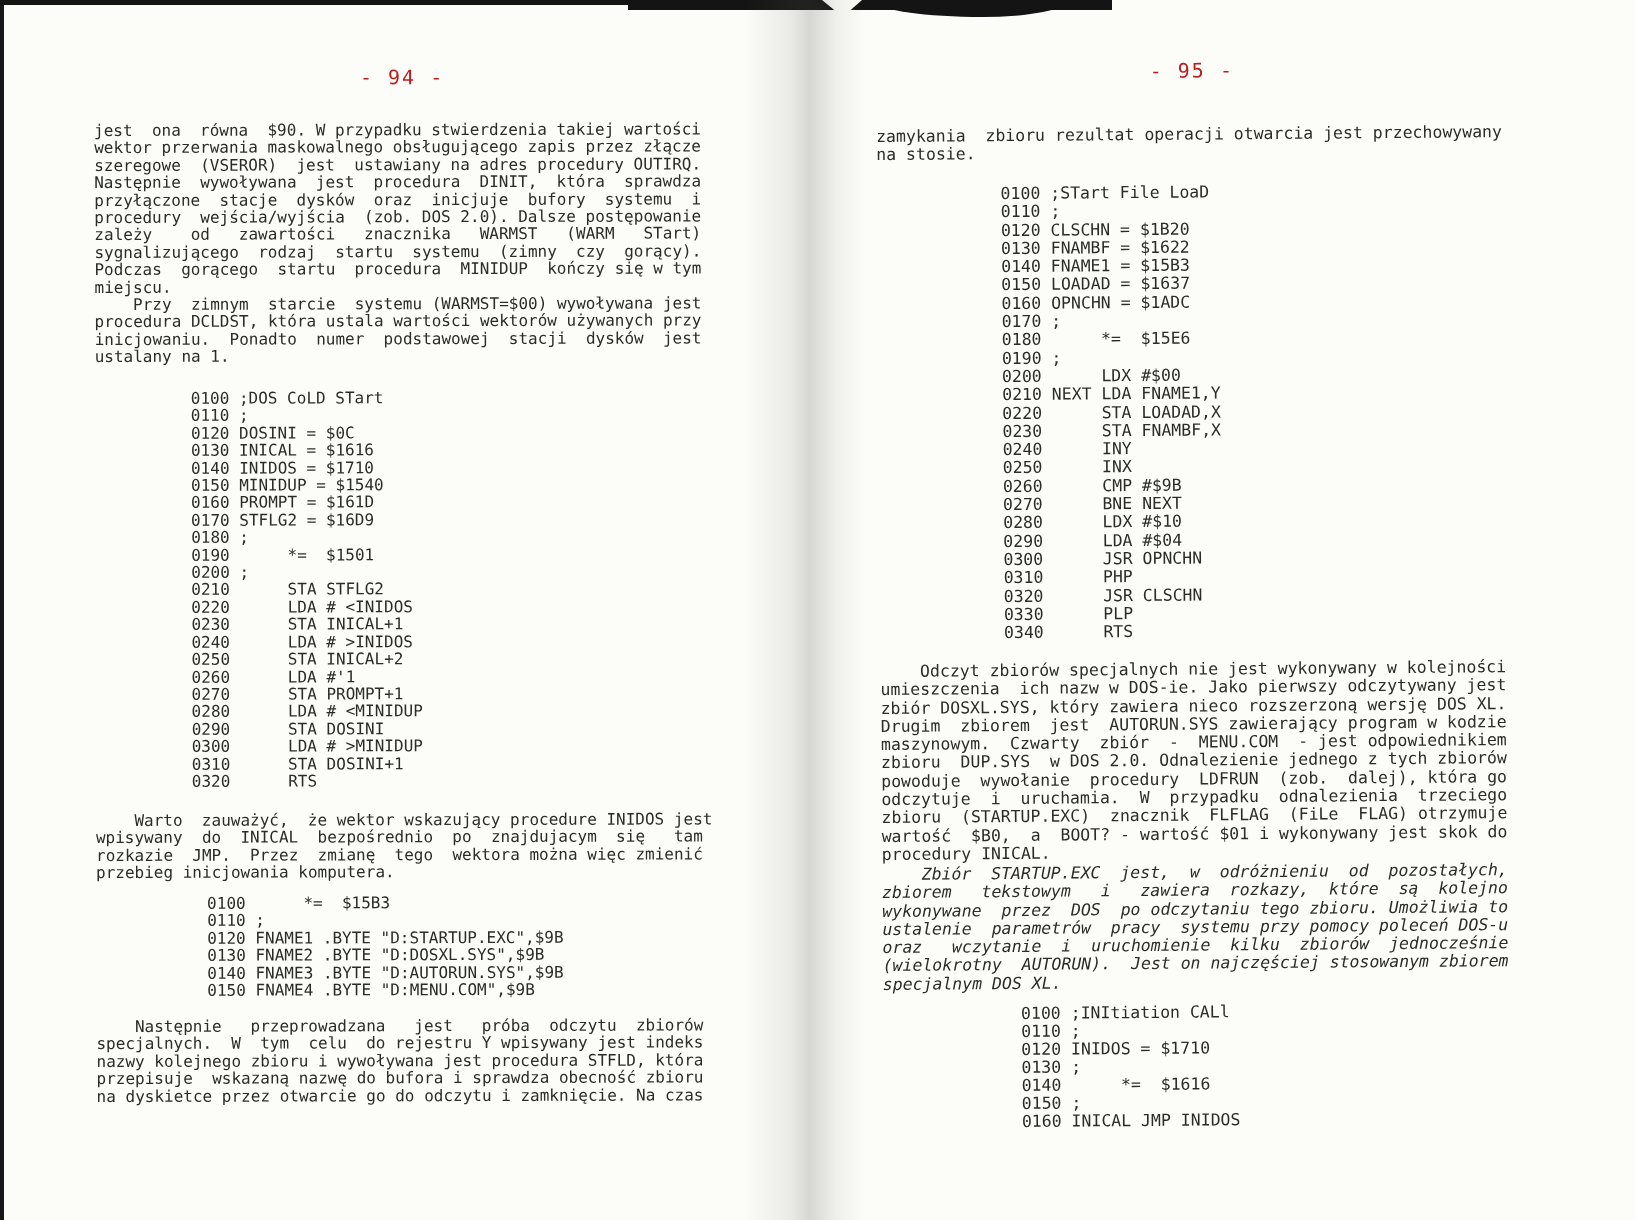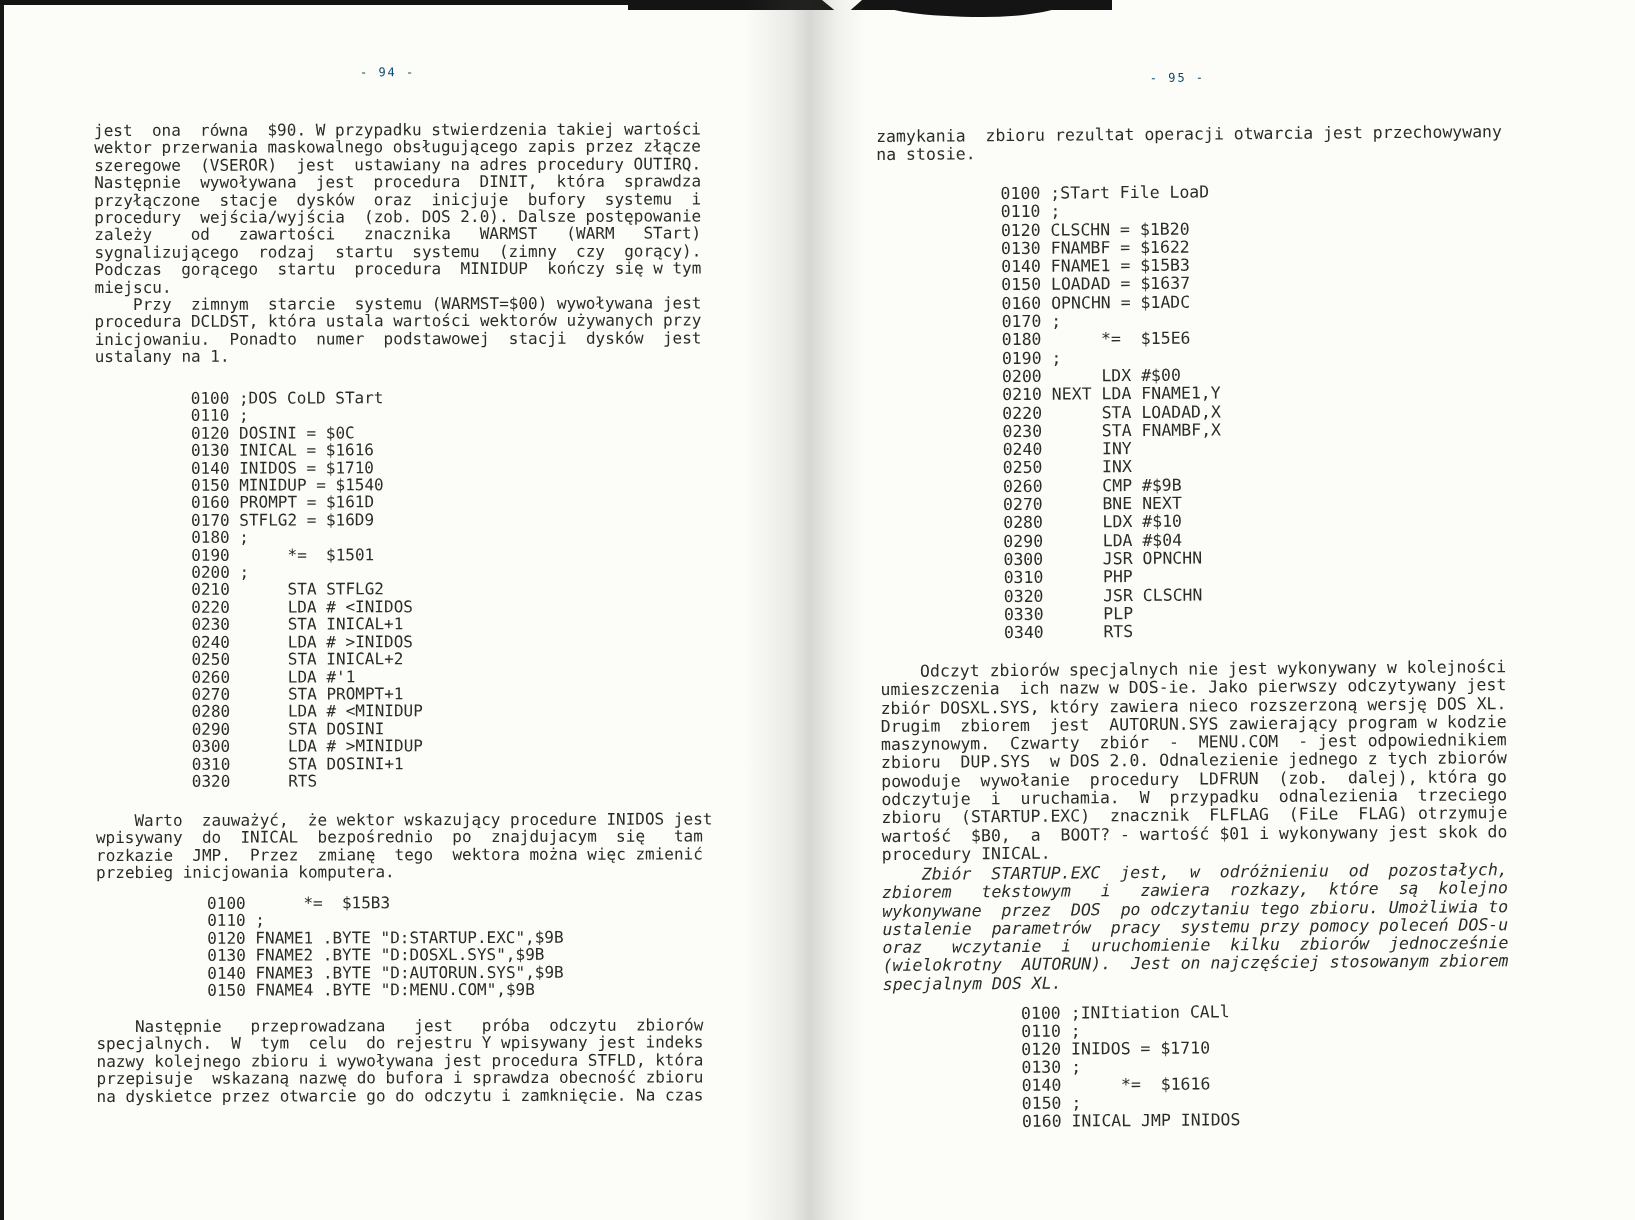--- a/index.html
+++ b/index.html
@@ -14,21 +14,21 @@
   .edge-top{position:absolute;left:0;top:0;width:1112px;height:5px;background:#141414;}
   .edge-top-thick{position:absolute;left:628px;top:0;width:484px;height:10px;background:#141414;}
   .edge-top-dip{position:absolute;left:878px;top:0;width:190px;height:17px;background:#141414;border-bottom-left-radius:55% 90%;border-bottom-right-radius:45% 100%;}
   .spine-notch{position:absolute;left:822px;top:0;width:40px;height:17px;background:#fcfcf9;clip-path:polygon(0 0,100% 0,52% 100%);}
   .spine-shadow{position:absolute;left:744px;top:0;width:122px;height:1220px;
     background:linear-gradient(90deg, rgba(110,110,100,0) 0%, rgba(110,110,100,0.13) 38%, rgba(80,80,72,0.22) 54%, rgba(110,110,100,0.09) 76%, rgba(110,110,100,0) 100%);}
   .page{position:absolute;left:0;top:0;width:1635px;height:1220px;}
   .page-left{transform:rotate(-0.15deg);transform-origin:100px 100px;}
   .page-right{transform:rotate(-0.45deg);transform-origin:880px 120px;}
   .block{position:absolute;white-space:pre;}
-  .pagenum{position:absolute;font-size:12px;letter-spacing:2px;color:#0c4a6e;}
+  .pagenum{position:absolute;font-size:20px;letter-spacing:2px;color:#b91c1c;}
   .pg-l .line{font-size:16px;line-height:17.4px;}
   .pg-r .line{font-size:16.5px;line-height:18.3px;}
   .pg-r.tight .line{line-height:18px;}
   .line{white-space:pre;}
   .italic .line{font-style:italic;}
 </style>
 </head>
 <body>
 
 <div class="spread">
@@ -48,21 +48,21 @@
     <div class="block pg-l" style="left:190px;top:390px;"><div class="line">0100 ;DOS CoLD STart</div><div class="line">0110 ;</div><div class="line">0120 DOSINI = $0C</div><div class="line">0130 INICAL = $1616</div><div class="line">0140 INIDOS = $1710</div><div class="line">0150 MINIDUP = $1540</div><div class="line">0160 PROMPT = $161D</div><div class="line">0170 STFLG2 = $16D9</div><div class="line">0180 ;</div><div class="line">0190      *=  $1501</div><div class="line">0200 ;</div><div class="line">0210      STA STFLG2</div><div class="line">0220      LDA # &lt;INIDOS</div><div class="line">0230      STA INICAL+1</div><div class="line">0240      LDA # &gt;INIDOS</div><div class="line">0250      STA INICAL+2</div><div class="line">0260      LDA #'1</div><div class="line">0270      STA PROMPT+1</div><div class="line">0280      LDA # &lt;MINIDUP</div><div class="line">0290      STA DOSINI</div><div class="line">0300      LDA # &gt;MINIDUP</div><div class="line">0310      STA DOSINI+1</div><div class="line">0320      RTS</div></div>
 
     <div class="block pg-l" style="left:94px;top:812px;"><div class="line">    Warto  zauważyć,  że wektor wskazujący procedure INIDOS jest</div><div class="line">wpisywany  do  INICAL  bezpośrednio  po  znajdujacym  się   tam</div><div class="line">rozkazie  JMP.  Przez  zmianę  tego  wektora można więc zmienić</div><div class="line">przebieg inicjowania komputera.</div></div>
 
     <div class="block pg-l" style="left:205px;top:895px;"><div class="line">0100      *=  $15B3</div><div class="line">0110 ;</div><div class="line">0120 FNAME1 .BYTE "D:STARTUP.EXC",$9B</div><div class="line">0130 FNAME2 .BYTE "D:DOSXL.SYS",$9B</div><div class="line">0140 FNAME3 .BYTE "D:AUTORUN.SYS",$9B</div><div class="line">0150 FNAME4 .BYTE "D:MENU.COM",$9B</div></div>
 
     <div class="block pg-l" style="left:94px;top:1018px;"><div class="line">    Następnie   przeprowadzana   jest   próba  odczytu  zbiorów</div><div class="line">specjalnych.  W  tym  celu  do rejestru Y wpisywany jest indeks</div><div class="line">nazwy kolejnego zbioru i wywoływana jest procedura STFLD, która</div><div class="line">przepisuje  wskazaną nazwę do bufora i sprawdza obecność zbioru</div><div class="line">na dyskietce przez otwarcie go do odczytu i zamknięcie. Na czas</div></div>
   </div>
 
   <div class="page page-right">
-    <div class="pagenum" style="left:1150px;top:73px;">- 95 -</div>
+    <div class="pagenum" style="left:1150px;top:61px;">- 95 -</div>
 
     <div class="block pg-r" style="left:876px;top:128px;"><div class="line">zamykania  zbioru rezultat operacji otwarcia jest przechowywany</div><div class="line">na stosie.</div></div>
 
     <div class="block pg-r" style="left:1000px;top:186px;"><div class="line">0100 ;STart File LoaD</div><div class="line">0110 ;</div><div class="line">0120 CLSCHN = $1B20</div><div class="line">0130 FNAMBF = $1622</div><div class="line">0140 FNAME1 = $15B3</div><div class="line">0150 LOADAD = $1637</div><div class="line">0160 OPNCHN = $1ADC</div><div class="line">0170 ;</div><div class="line">0180      *=  $15E6</div><div class="line">0190 ;</div><div class="line">0200      LDX #$00</div><div class="line">0210 NEXT LDA FNAME1,Y</div><div class="line">0220      STA LOADAD,X</div><div class="line">0230      STA FNAMBF,X</div><div class="line">0240      INY</div><div class="line">0250      INX</div><div class="line">0260      CMP #$9B</div><div class="line">0270      BNE NEXT</div><div class="line">0280      LDX #$10</div><div class="line">0290      LDA #$04</div><div class="line">0300      JSR OPNCHN</div><div class="line">0310      PHP</div><div class="line">0320      JSR CLSCHN</div><div class="line">0330      PLP</div><div class="line">0340      RTS</div></div>
 
     <div class="block pg-r" style="left:876px;top:663px;"><div class="line">    Odczyt zbiorów specjalnych nie jest wykonywany w kolejności</div><div class="line">umieszczenia  ich nazw w DOS-ie. Jako pierwszy odczytywany jest</div><div class="line">zbiór DOSXL.SYS, który zawiera nieco rozszerzoną wersję DOS XL.</div><div class="line">Drugim  zbiorem  jest  AUTORUN.SYS zawierający program w kodzie</div><div class="line">maszynowym.  Czwarty  zbiór  -  MENU.COM  - jest odpowiednikiem</div><div class="line">zbioru  DUP.SYS  w DOS 2.0. Odnalezienie jednego z tych zbiorów</div><div class="line">powoduje  wywołanie  procedury  LDFRUN  (zob.  dalej), która go</div><div class="line">odczytuje  i  uruchamia.  W  przypadku  odnalezienia  trzeciego</div><div class="line">zbioru  (STARTUP.EXC)  znacznik  FLFLAG  (FiLe  FLAG) otrzymuje</div><div class="line">wartość  $B0,  a  BOOT? - wartość $01 i wykonywany jest skok do</div><div class="line">procedury INICAL.</div></div>
 
     <div class="block pg-r italic" style="left:876px;top:866px;"><div class="line">    Zbiór  STARTUP.EXC  jest,  w  odróżnieniu  od  pozostałych,</div><div class="line">zbiorem   tekstowym   i   zawiera  rozkazy,  które  są  kolejno</div><div class="line">wykonywane  przez  DOS  po odczytaniu tego zbioru. Umożliwia to</div><div class="line">ustalenie  parametrów  pracy  systemu przy pomocy poleceń DOS-u</div><div class="line">oraz   wczytanie  i  uruchomienie  kilku  zbiorów  jednocześnie</div><div class="line">(wielokrotny  AUTORUN).  Jest on najczęściej stosowanym zbiorem</div><div class="line">specjalnym DOS XL.</div></div>
 
     <div class="block pg-r tight" style="left:1014px;top:1006px;"><div class="line">0100 ;INItiation CALl</div><div class="line">0110 ;</div><div class="line">0120 INIDOS = $1710</div><div class="line">0130 ;</div><div class="line">0140      *=  $1616</div><div class="line">0150 ;</div><div class="line">0160 INICAL JMP INIDOS</div></div>

